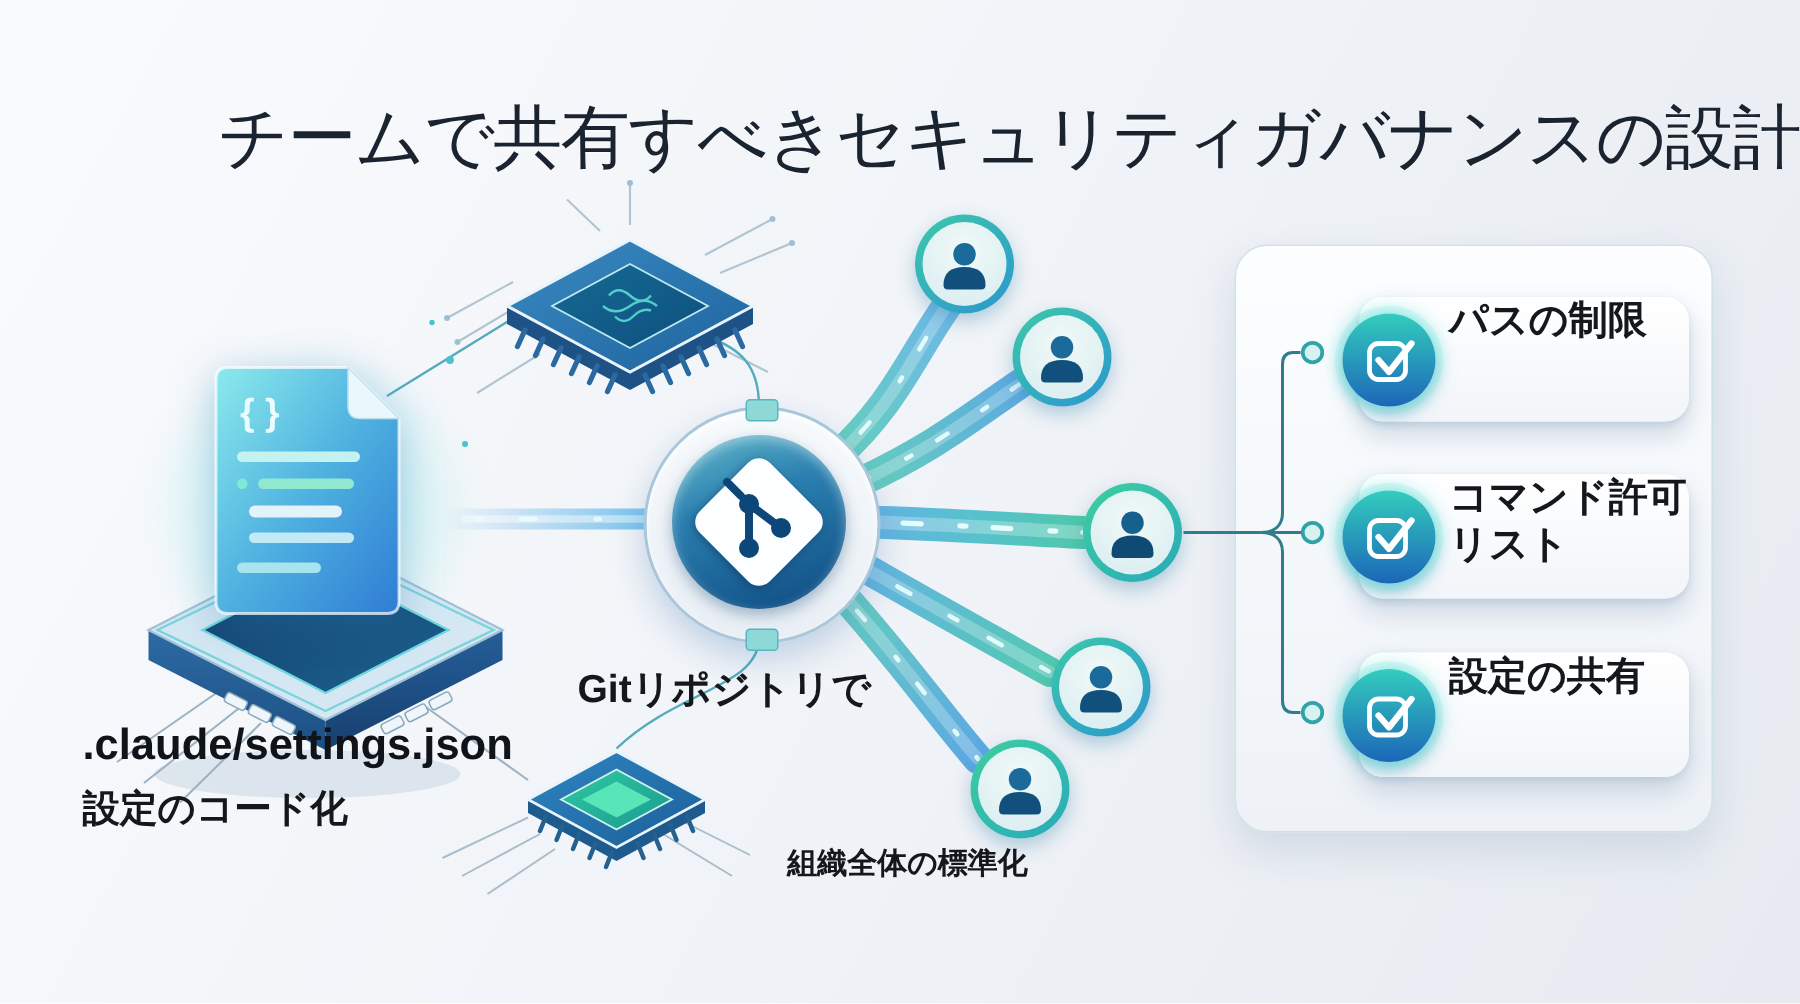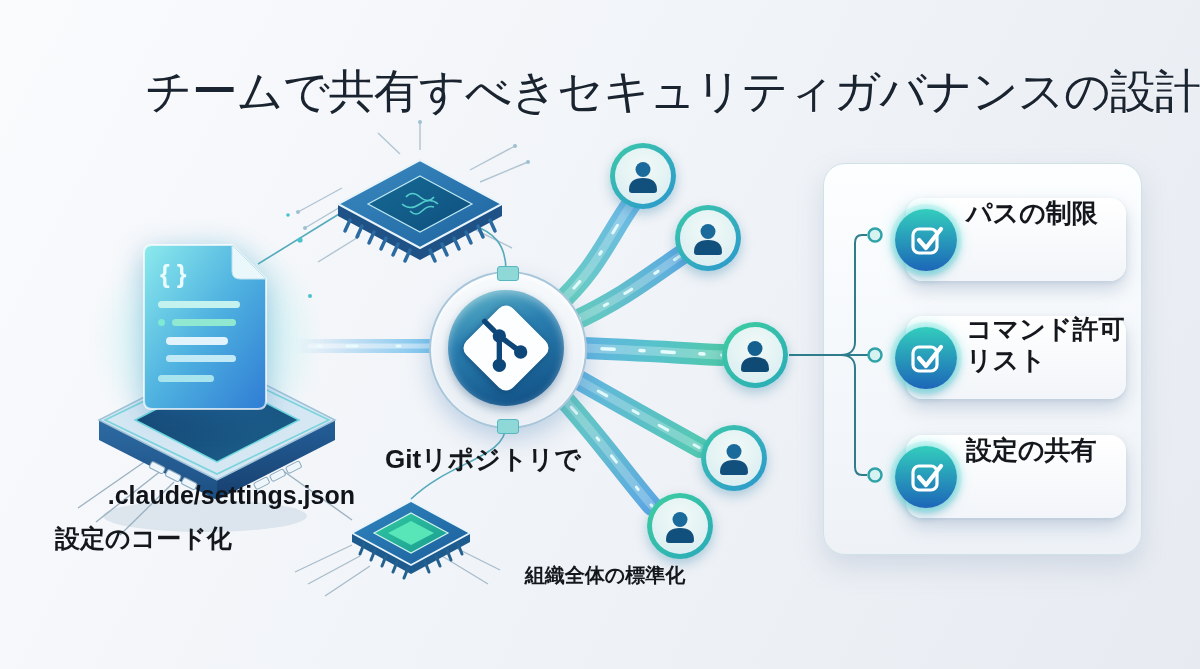--- a/index.html
+++ b/index.html
@@ -52,22 +52,22 @@
     z-index:5;
   }
   .avatar.greenish{background:linear-gradient(140deg,#3ecf9f,#29a9ba);}
   .avatar-inner{
     left:5px;top:5px;width:56px;height:56px;border-radius:50%;
     background:radial-gradient(circle at 50% 35%,#f1faf7 0%,#ddeff2 75%);
     display:flex;align-items:center;justify-content:center;
   }
   
   .config-path{
-    left:55px;top:481px;width:300px;text-align:right;
-    font-size:25px;font-weight:800;color:#10141a;z-index:6;
+    left:55px;top:481px;width:300px;text-align:left;
+    font-size:29px;font-weight:800;color:#10141a;z-index:6;
   }
   .config-caption{
     left:55px;top:522px;width:300px;
     font-size:25px;font-weight:800;color:#14171c;z-index:6;
   }
   .git-label{
     left:385px;top:443px;width:240px;text-align:left;
     font-size:26px;font-weight:800;color:#14171c;line-height:1.25;z-index:6;
   }
   .git-label span{display:block;}
@@ -401,21 +401,21 @@
   <div class="abs panel">
     <div class="abs g-card" style="top:34px;">
       <div class="abs check-badge">
         <svg width="62" height="62" viewBox="0 0 62 62">
           <rect x="18" y="20" width="24" height="24" rx="6" fill="none" stroke="#ffffff" stroke-width="3.2"></rect>
           <path d="M24 31 L31 39 L46 20" fill="none" stroke="#ffffff" stroke-width="4.2" stroke-linecap="round" stroke-linejoin="round"></path>
         </svg>
       </div>
       <div class="label">パスの制限</div>
     </div>
-    <div class="abs g-card" style="top:152px;font-family:Liberation Mono, monospace;">
+    <div class="abs g-card" style="top:152px;">
       <div class="abs check-badge">
         <svg width="62" height="62" viewBox="0 0 62 62">
           <rect x="18" y="20" width="24" height="24" rx="6" fill="none" stroke="#ffffff" stroke-width="3.2"></rect>
           <path d="M24 31 L31 39 L46 20" fill="none" stroke="#ffffff" stroke-width="4.2" stroke-linecap="round" stroke-linejoin="round"></path>
         </svg>
       </div>
       <div class="label">コマンド許可リスト</div>
     </div>
     <div class="abs g-card" style="top:271px;">
       <div class="abs check-badge">

